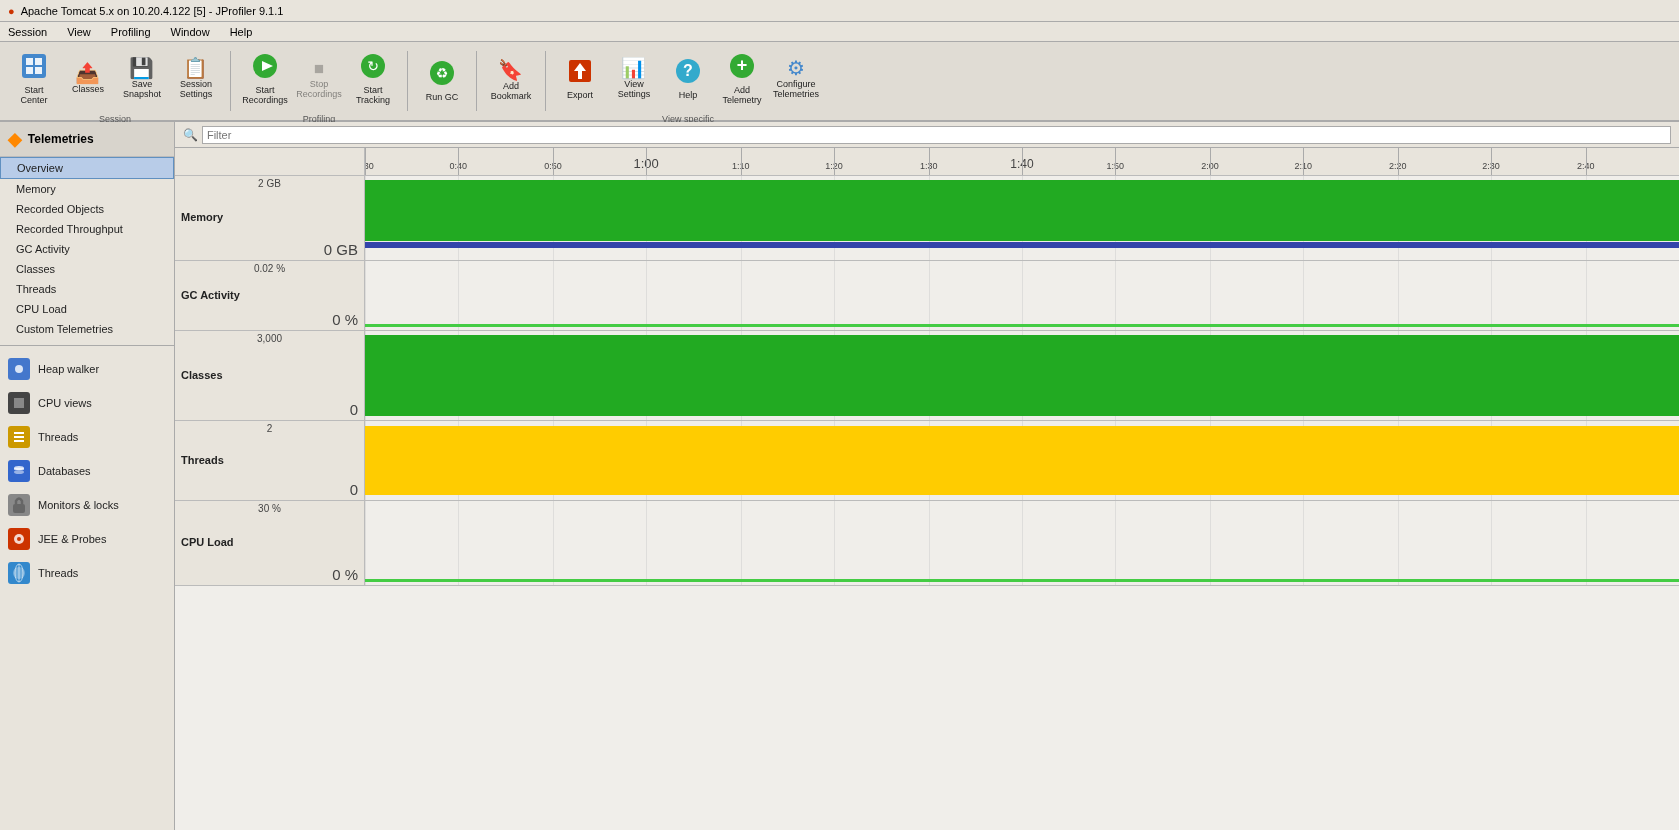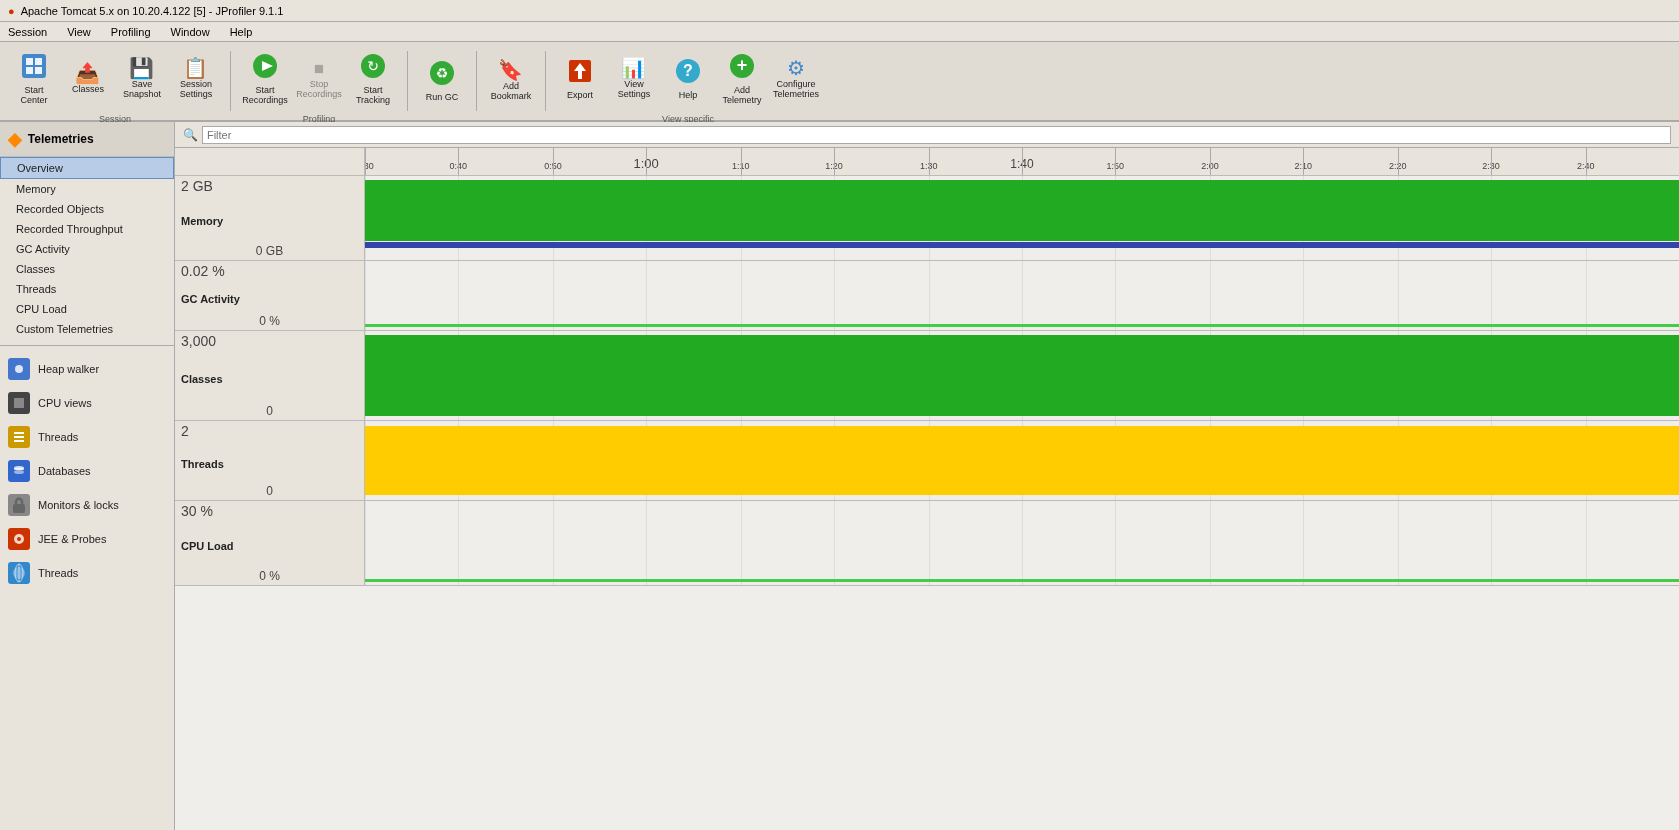--- a/index.html
+++ b/index.html
@@ -160,28 +160,28 @@
       border-right: 1px solid #bbb;
       padding: 2px 6px;
     }
     .chart-label-title {
       font-size: 11px;
       font-weight: bold;
       color: #222;
       padding-top: 4px;
     }
     .chart-label-max {
-      font-size: 14px;
-      color: #444;
-      text-align: left;
-    }
-    .chart-label-min {
-      font-size: 12px;
+      font-size: 10px;
       color: #444;
       text-align: center;
+    }
+    .chart-label-min {
+      font-size: 15px;
+      color: #444;
+      text-align: right;
     }
 
     .chart-data {
       flex: 1;
       position: relative;
       overflow: hidden;
     }
 
     .grid-lines {
       position: absolute;

